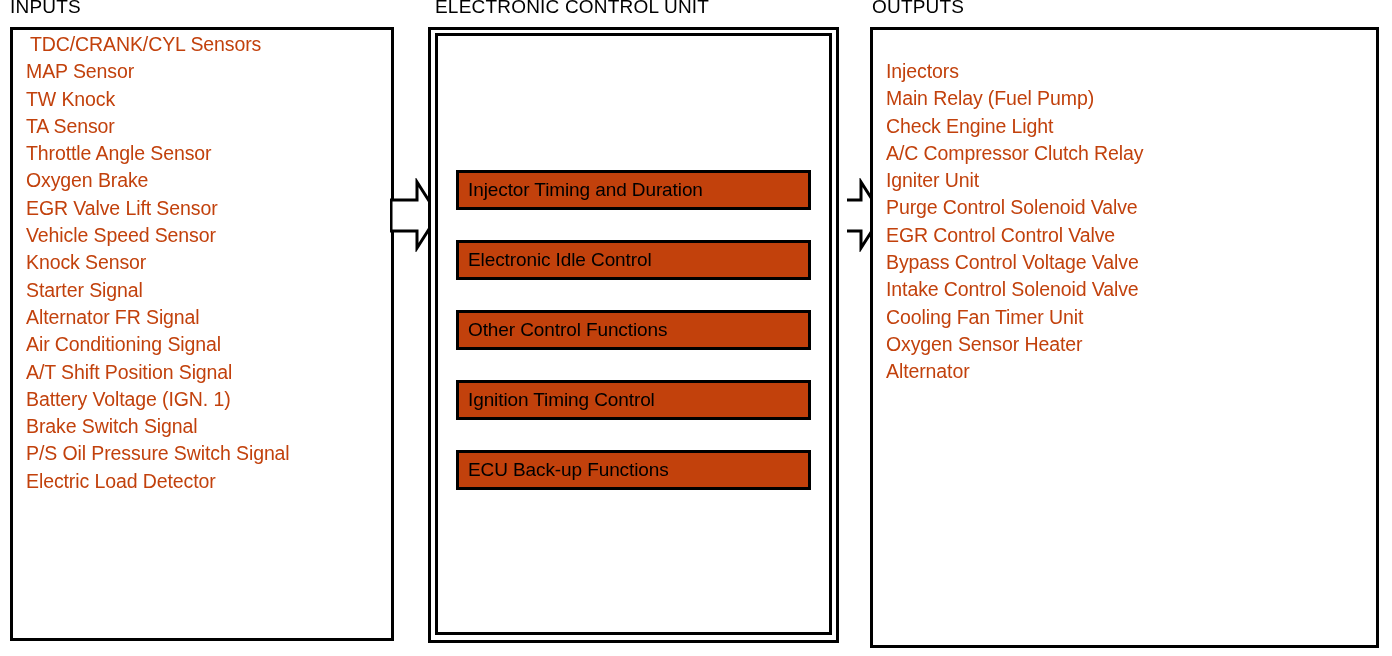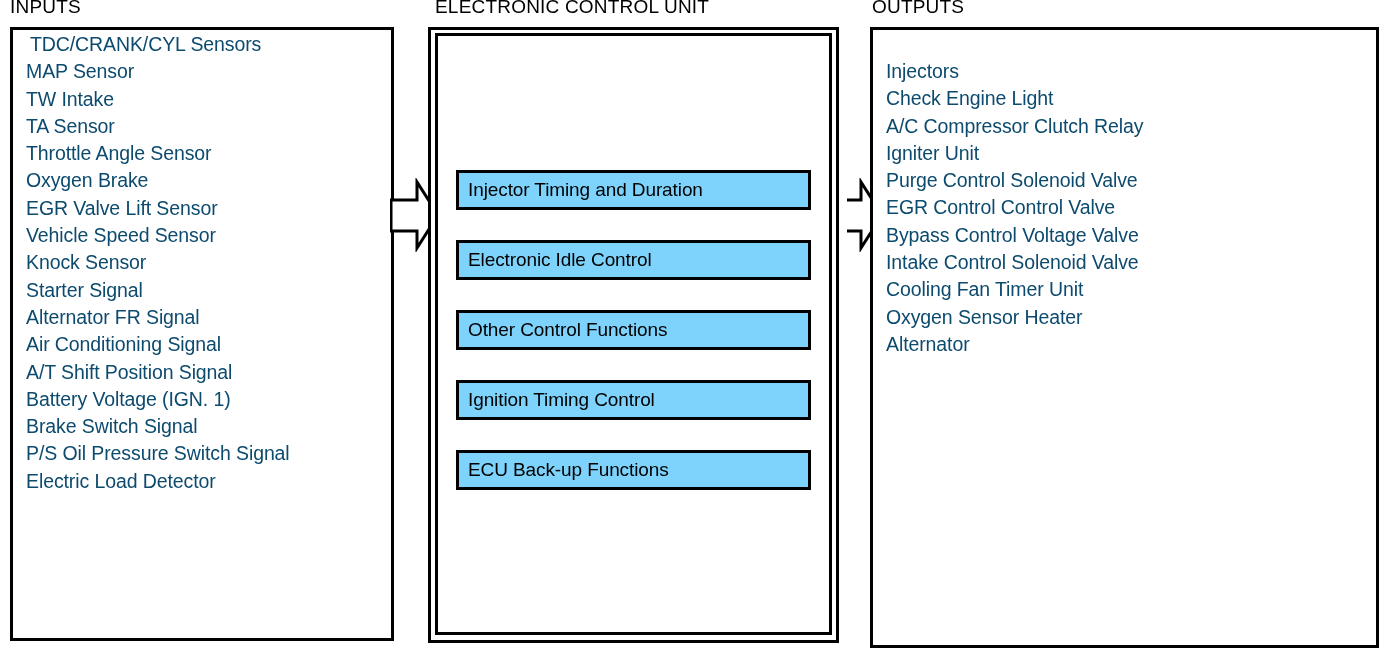--- a/index.html
+++ b/index.html
@@ -49,21 +49,21 @@
     position: absolute;
     margin: 0;
     padding: 0;
     list-style: none;
   }
   .item-list li {
     font-size: 19.5px;
     line-height: 27.3px;
     white-space: nowrap;
     letter-spacing: -0.1px;
-    color: #0c4a6e;
+    color: #c2410c;
   }
   #inputs-list  { left: 26px; top: 31px; }
   #inputs-list li:first-child { padding-left: 4px; }
   #outputs-list { left: 886px; top: 58px; }
 
   
   #ecu-outer {
     position: absolute;
     left: 428px;
     top: 27px;
@@ -90,21 +90,21 @@
     left: 456px;
     top: 170px;
     width: 355px;
   }
   .function-box {
     position: relative;
     height: 40px;
     margin-bottom: 30px;
     border: 3px solid #000;
     box-sizing: border-box;
-    background: #7dd3fc;
+    background: #c2410c;
   }
   .function-box:last-child { margin-bottom: 0; }
   .function-box span {
     position: absolute;
     left: 9px;
     top: 50%;
     transform: translateY(-50%);
     font-size: 19px;
     line-height: 20px;
     white-space: nowrap;
@@ -128,21 +128,21 @@
 
   <div class="col-heading" id="heading-ecu">ELECTRONIC CONTROL UNIT</div>
 
   <div class="col-heading" id="heading-outputs">OUTPUTS</div>
 
   <div class="list-box" id="inputs-box"></div>
 
   <ul class="item-list" id="inputs-list">
       <li>TDC/CRANK/CYL Sensors</li>
       <li>MAP Sensor</li>
-      <li>TW Intake</li>
+      <li>TW Knock</li>
       <li>TA Sensor</li>
       <li>Throttle Angle Sensor</li>
       <li>Oxygen Brake</li>
       <li>EGR Valve Lift Sensor</li>
       <li>Vehicle Speed Sensor</li>
       <li>Knock Sensor</li>
       <li>Starter Signal</li>
       <li>Alternator FR Signal</li>
       <li>Air Conditioning Signal</li>
       <li>A/T Shift Position Signal</li>
@@ -182,20 +182,21 @@
   <div class="arrow" id="arrow-out">
     <svg width="50" height="74" viewBox="0 0 50 74">
       <path d="M13 22 L27 22 L27 4 L48 37 L27 70 L27 53 L13 53" fill="none" stroke="#000000" stroke-width="3" stroke-linejoin="miter" stroke-linecap="butt"></path>
     </svg>
   </div>
 
   <div class="list-box" id="outputs-box"></div>
 
   <ul class="item-list" id="outputs-list">
       <li>Injectors</li>
+      <li>Main Relay (Fuel Pump)</li>
       <li>Check Engine Light</li>
       <li>A/C Compressor Clutch Relay</li>
       <li>Igniter Unit</li>
       <li>Purge Control Solenoid Valve</li>
       <li>EGR Control Control Valve</li>
       <li>Bypass Control Voltage Valve</li>
       <li>Intake Control Solenoid Valve</li>
       <li>Cooling Fan Timer Unit</li>
       <li>Oxygen Sensor Heater</li>
       <li>Alternator</li>

